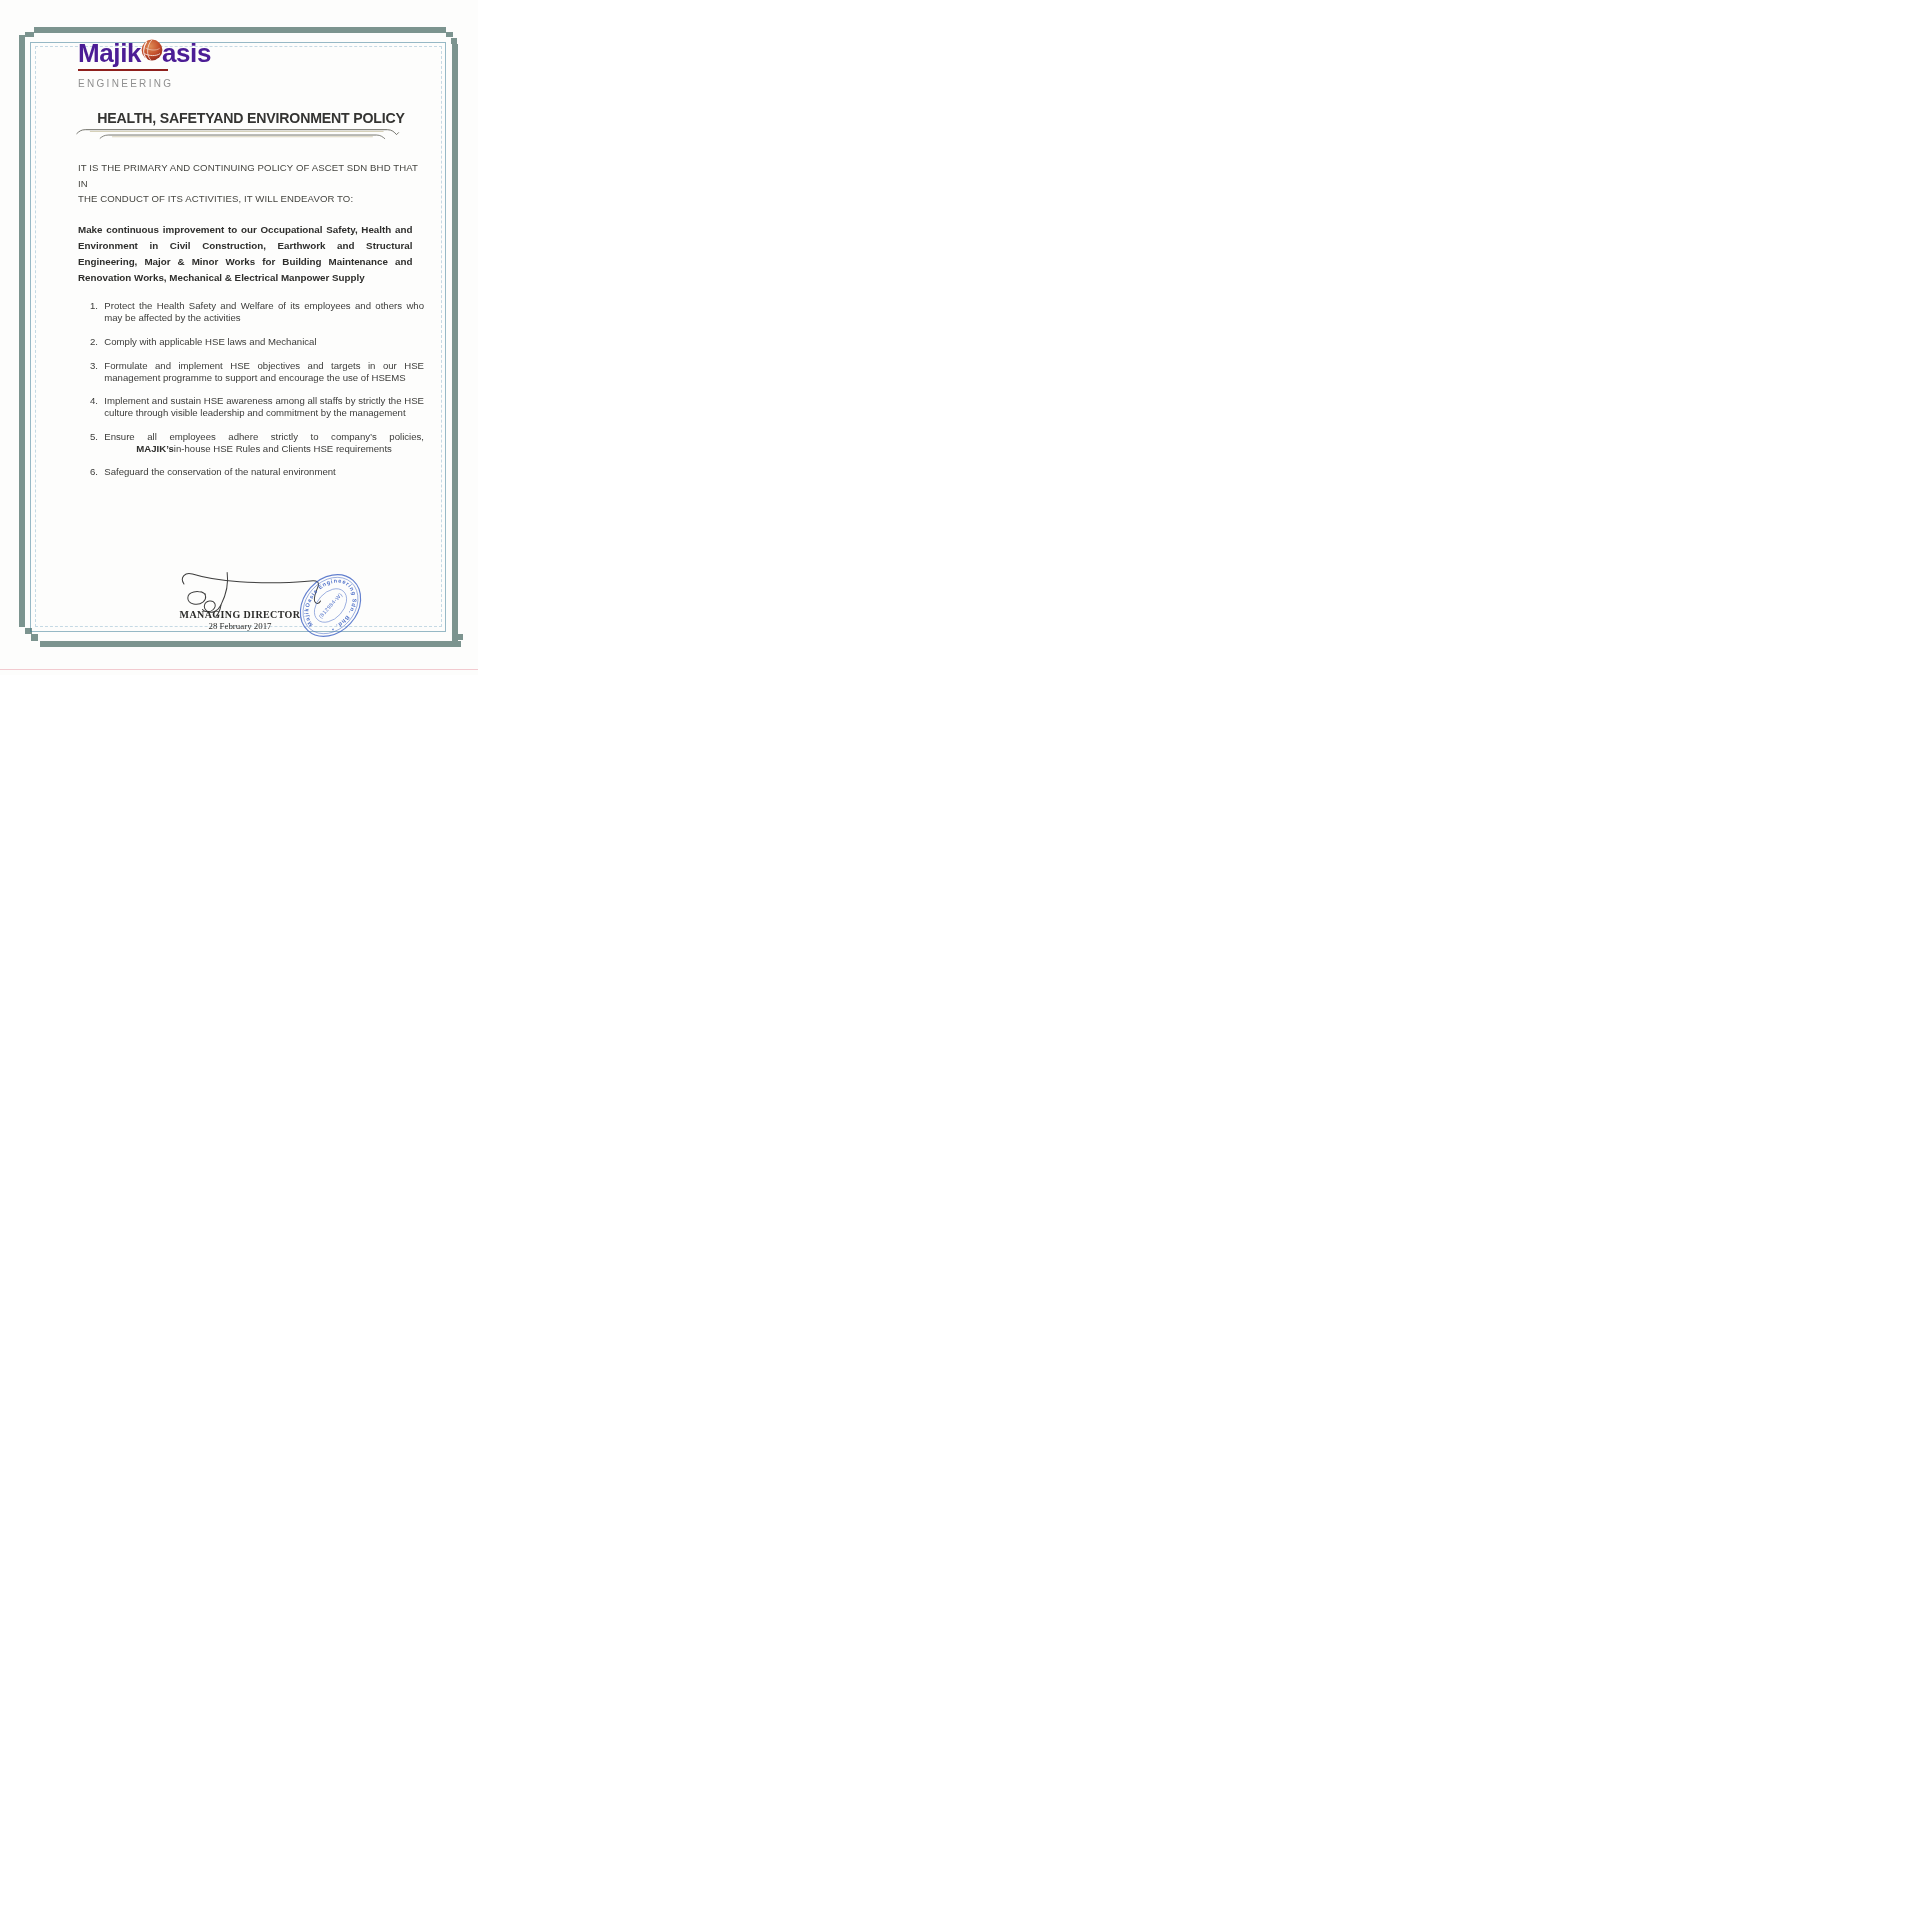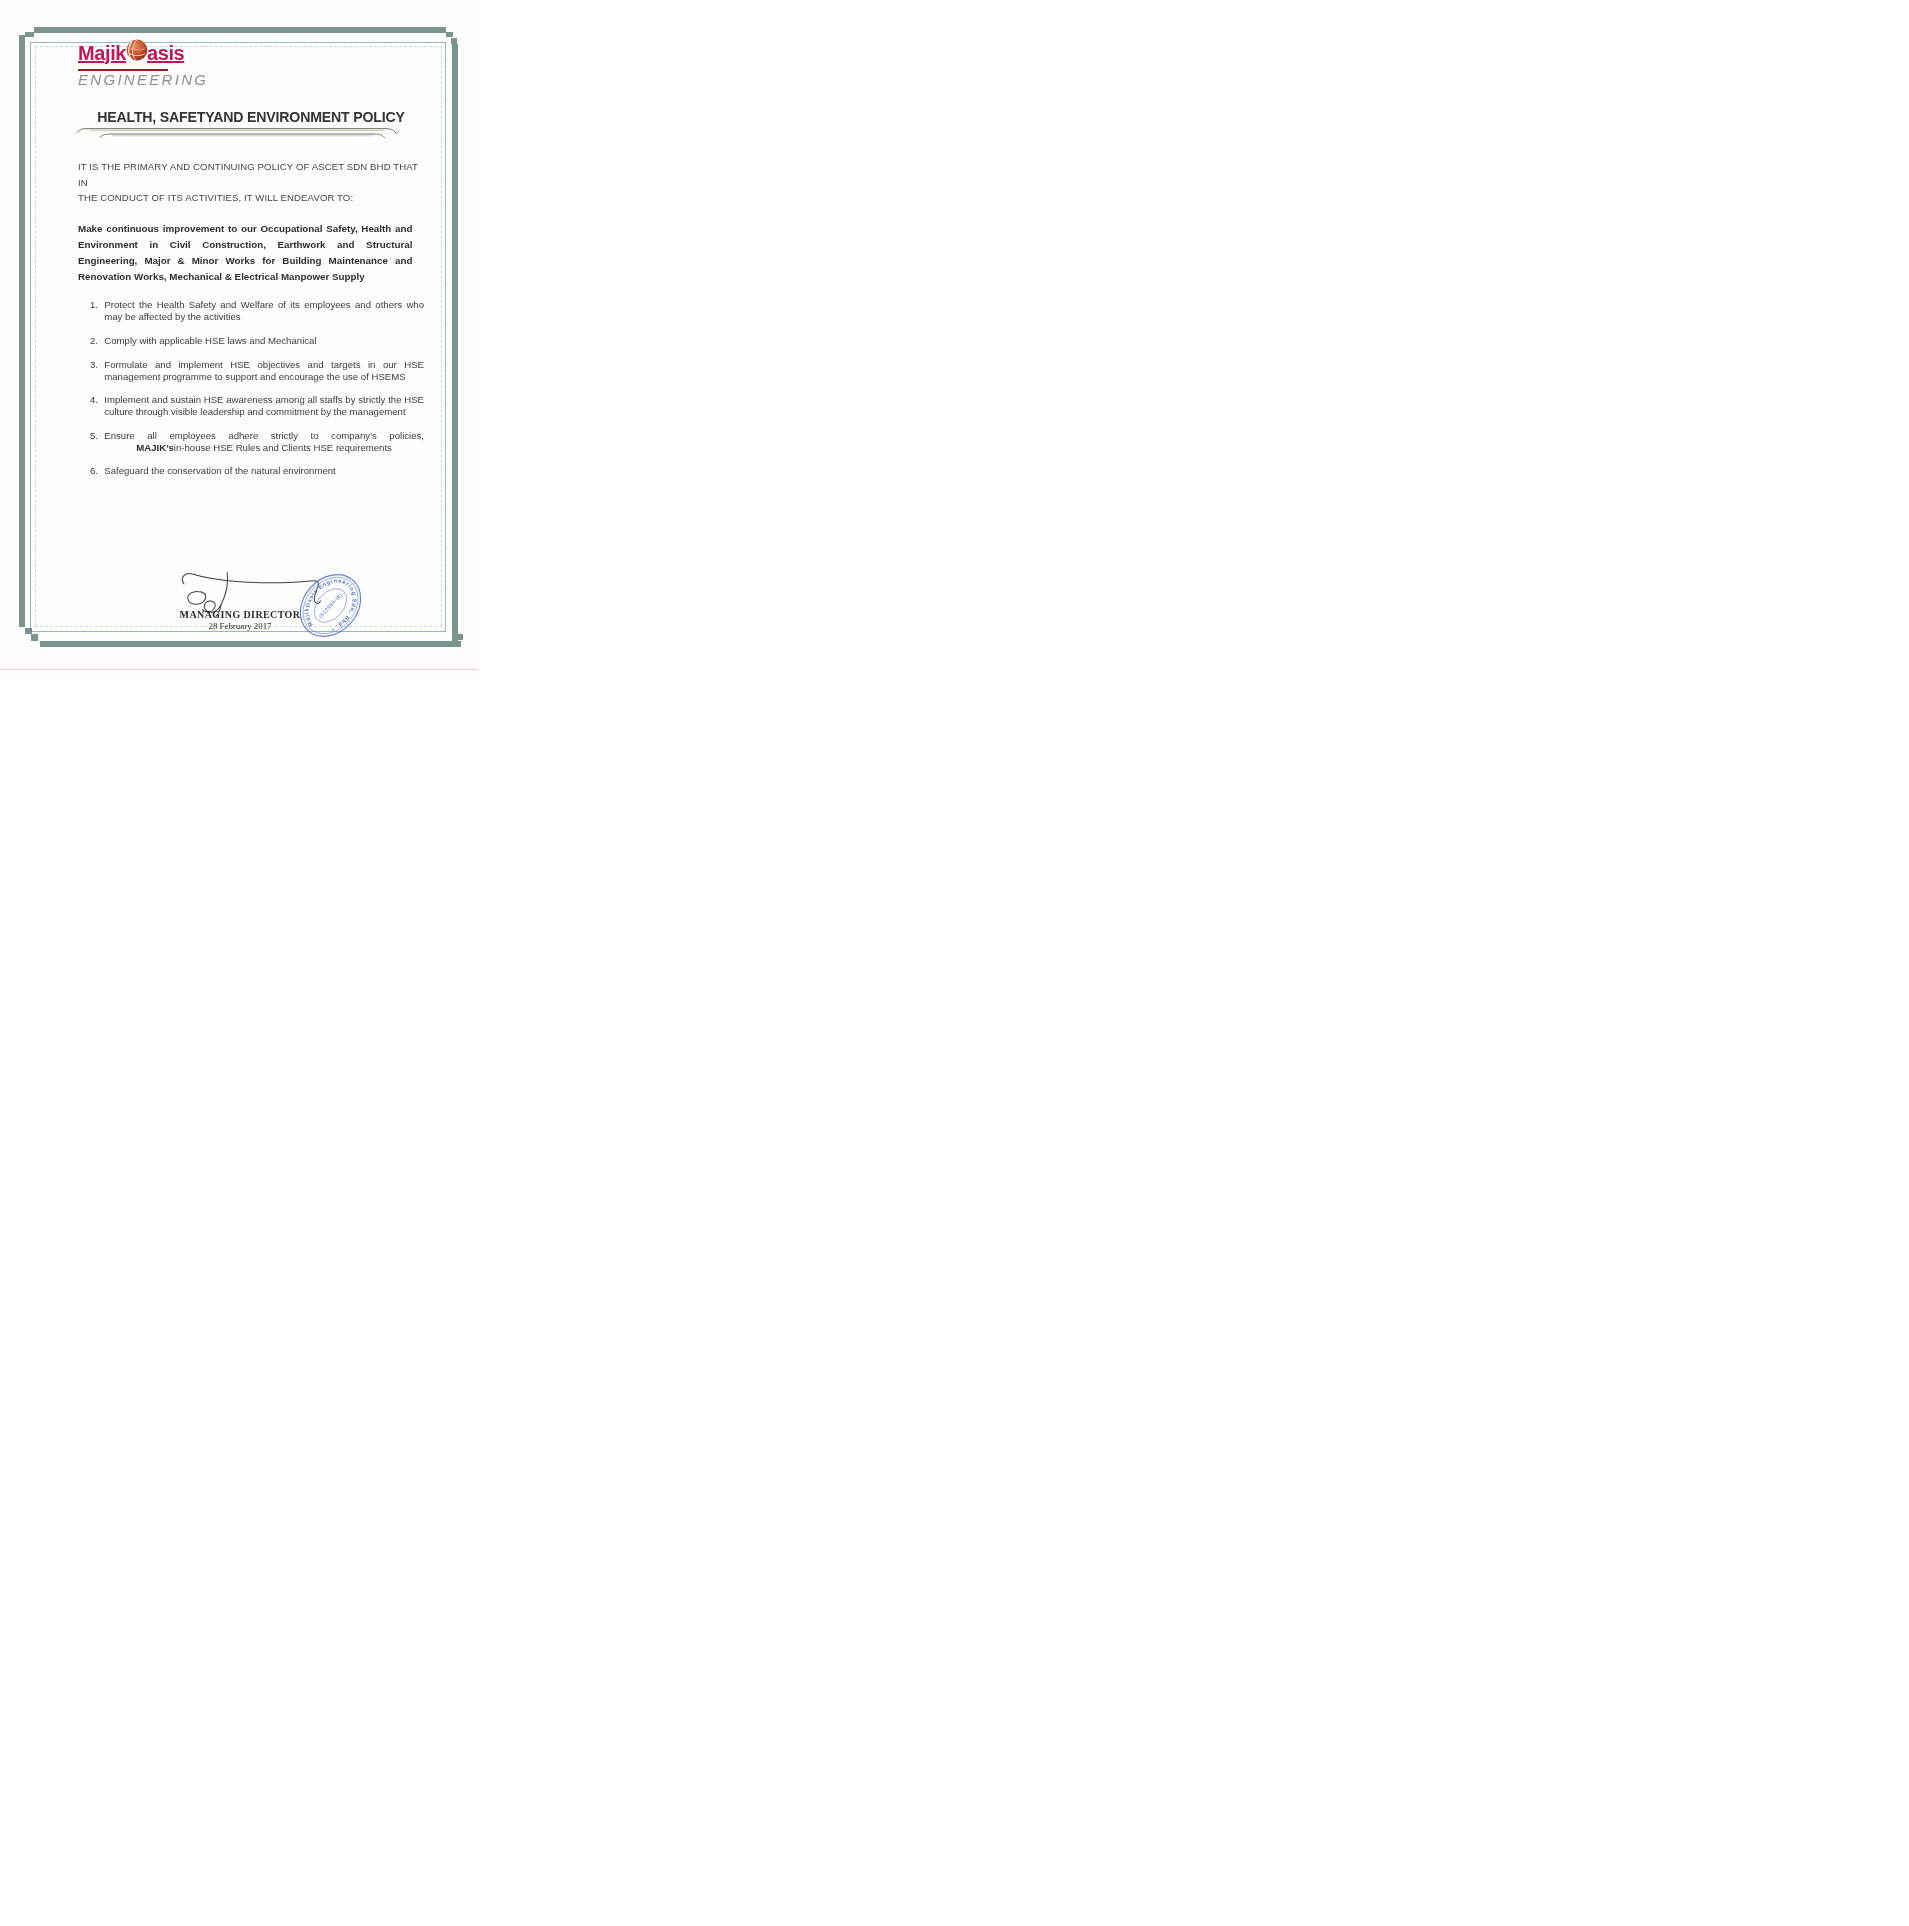--- a/index.html
+++ b/index.html
@@ -31,24 +31,24 @@
     border:0.4px dashed rgba(130,175,200,.45); box-sizing:border-box;
   }
   .scan-edge { position:absolute; left:0; top:669px; width:478px; height:0.8px;
     background:rgba(233,160,170,.55); }
 
   
   .content { position:absolute; left:78px; top:38px; width:346px; }
 
   
   .logo-row { display:flex; align-items:center; height:30px; }
-  .logo-word { font-size:20px; font-weight:bold; color:#be185d; letter-spacing:-0.4px;text-decoration:underline; }
+  .logo-word { font-size:26px; font-weight:bold; color:#4c1d95; letter-spacing:-0.4px; }
   .globe { margin:-5.4px -1.9px 0 -1.2px; }
   .logo-rule { width:90px; height:1.9px; background:#8f201d; margin-top:0.8px; }
-  .logo-sub { font-size:15px; color:#8f8f8f; letter-spacing:2.3px; margin-top:0;font-style:italic; }
+  .logo-sub { font-size:10px; color:#8f8f8f; letter-spacing:2.3px; margin-top:7px; }
 
   
   .title {
     margin:21px 0 0 0; text-align:center; font-size:14.6px; font-weight:bold;
     color:#343432; letter-spacing:-0.2px; transform:scaleX(.97);
   }
   .divider { display:block; margin:1.5px 0 0 -3.9px; }
 
   
   .intro { margin-top:20px; text-align:left; font-size:9.6px; color:#454540;

